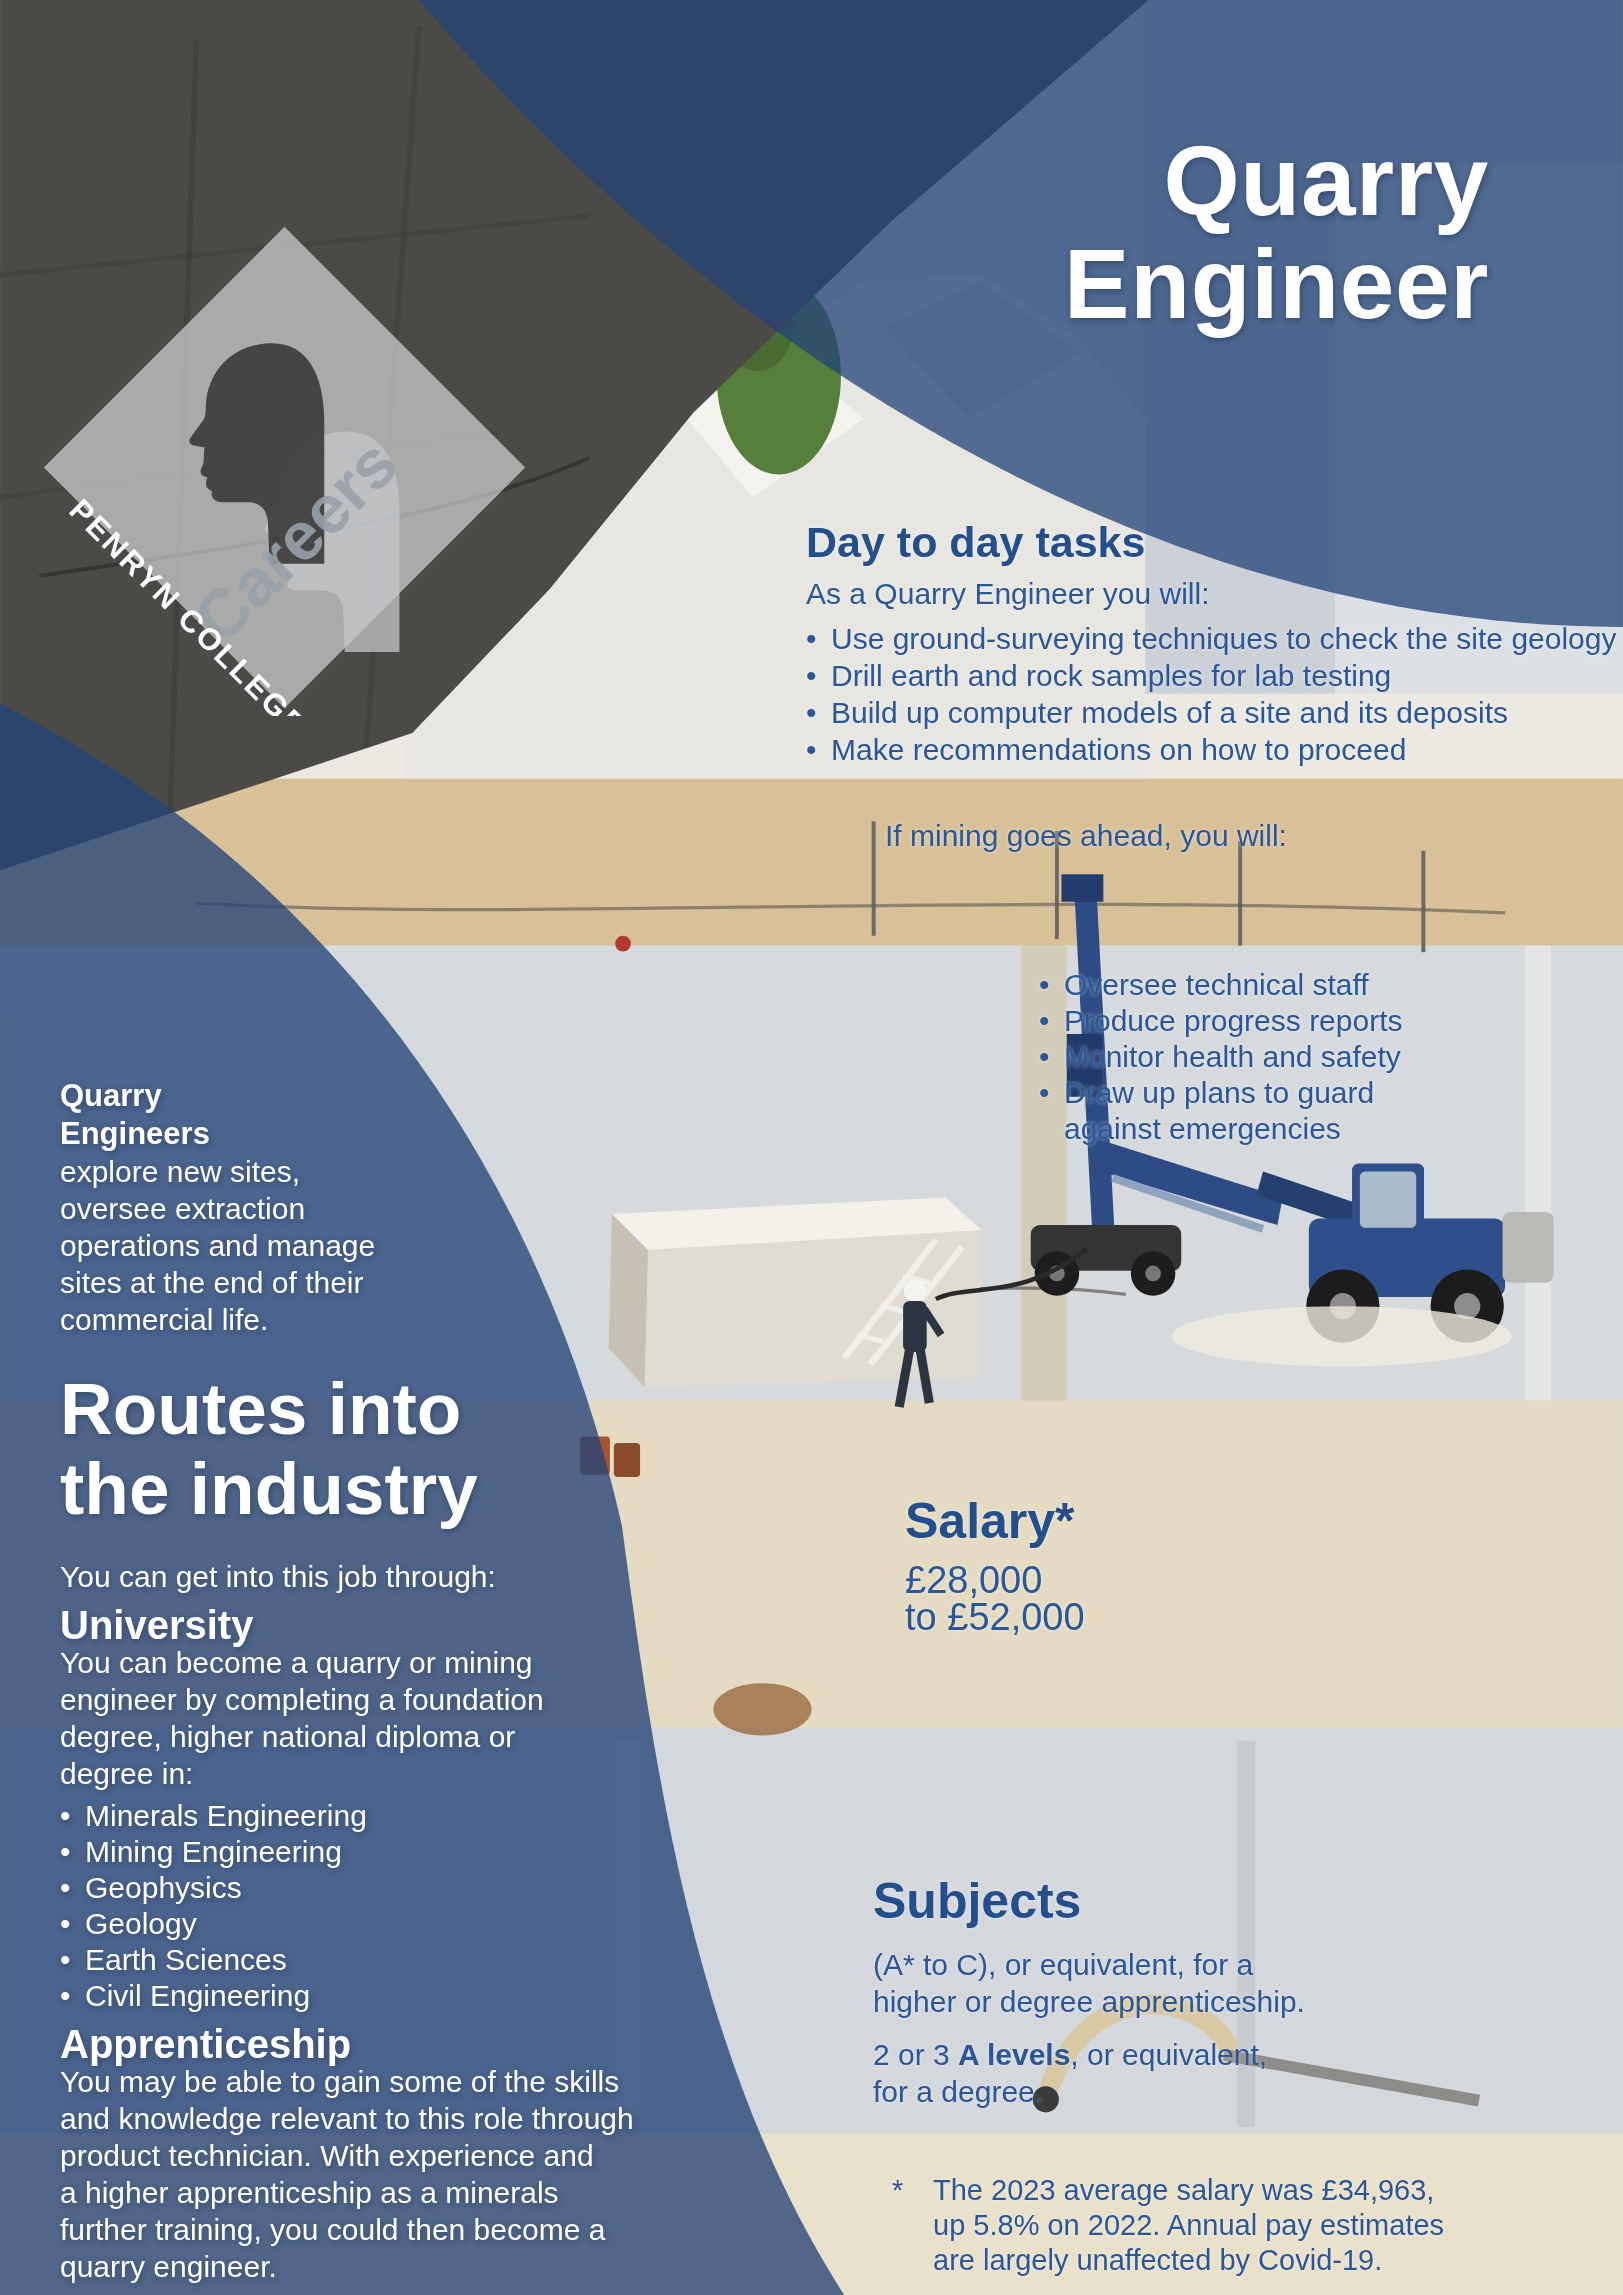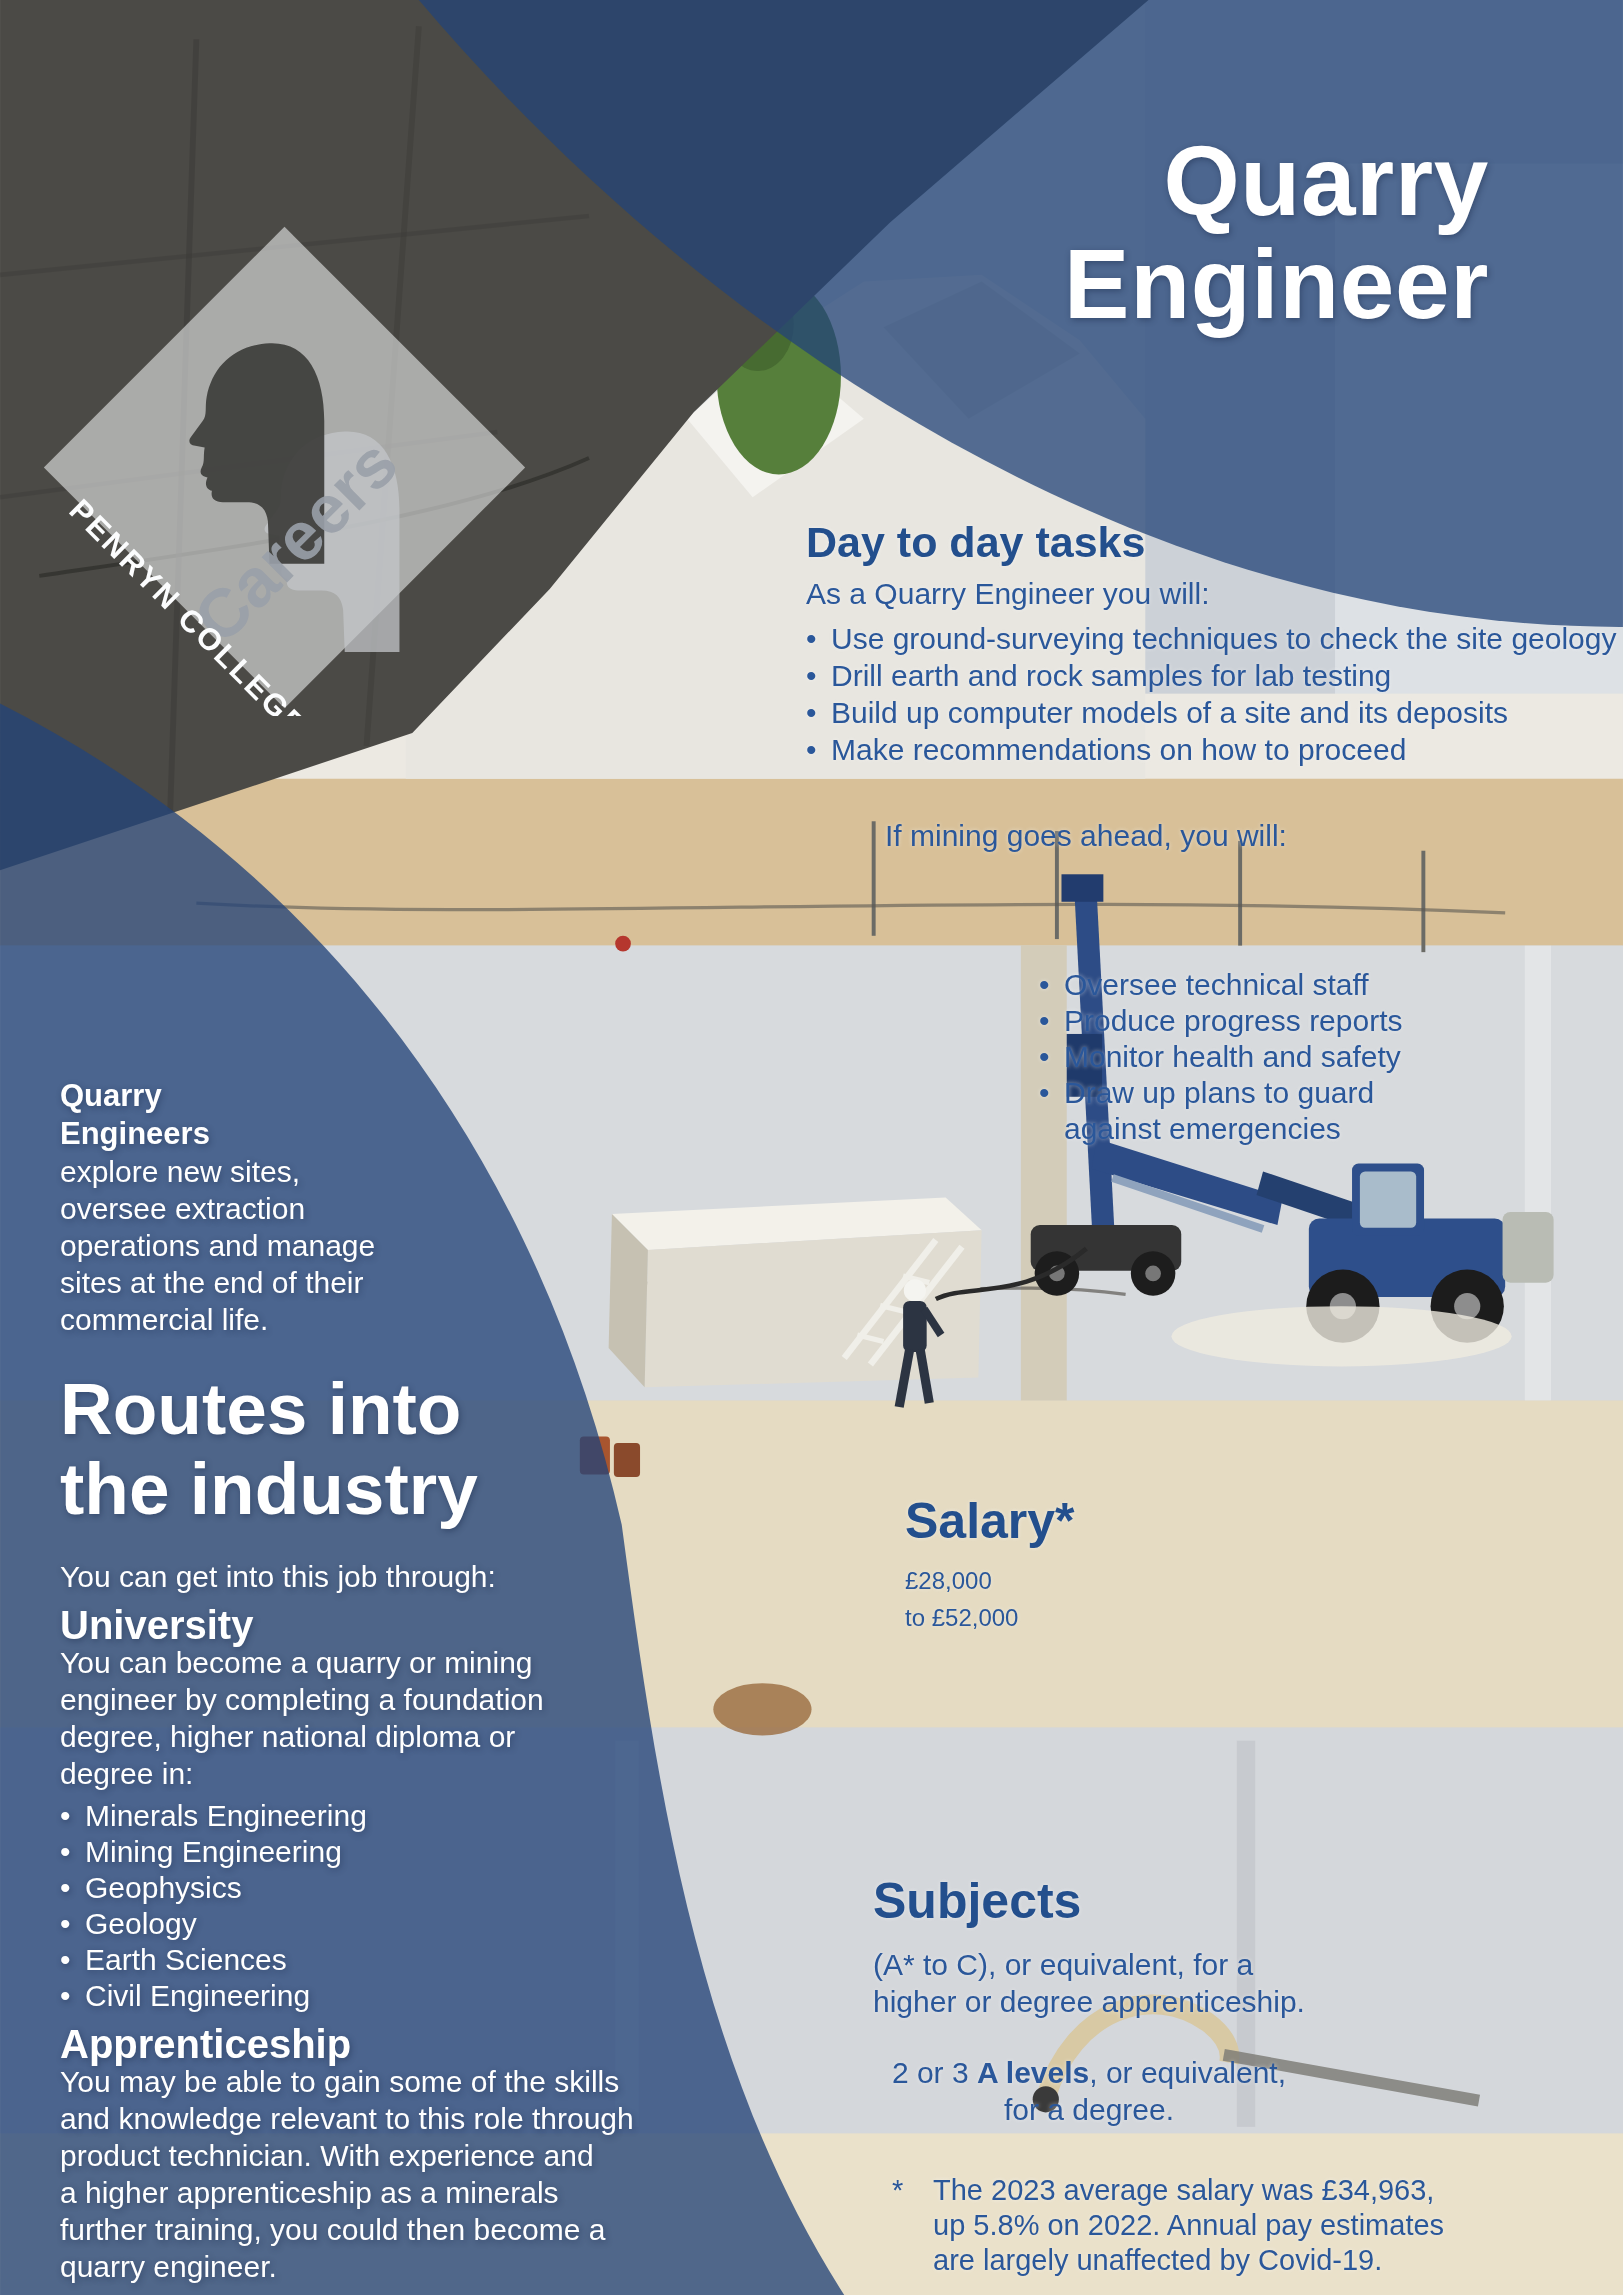--- a/index.html
+++ b/index.html
@@ -32,24 +32,24 @@
   #routes-heading{font-size:73px;line-height:80px;font-weight:700;}
   #routes-intro{margin-top:29px;}
   .subhead{font-size:40px;line-height:38px;font-weight:700;margin-top:10.5px;}
   #uni-list{margin-top:6.5px;}
   #uni-list li{line-height:36px;}
   #appr-body{line-height:35px;}
   #jobs{left:1131px;top:1398px;}
   .stat-hd{font-size:50px;line-height:55px;}
   #jobs .bod{margin-top:15.7px;}
   #salary{left:905px;top:1494px;}
-  #salary .bod{margin-top:13px;font-size:24px;line-height:37px;}
+  #salary .bod{margin-top:13px;font-size:38px;line-height:37px;}
   #subjects{left:873px;top:1874px;}
   #subjects .bod{margin-top:17px;}
-  #subjects .p2{margin-top:34px;text-align:center;}
+  #subjects .p2{margin-top:16px;}
   #subjects b{font-weight:700;}
   #footnote{left:892px;top:2173px;display:flex;font-size:29px;line-height:35px;}
   #footnote .mk{width:41px;flex:0 0 41px;}
 </style>
 </head>
 <body>
 
 <div id="poster">
 
   <svg id="scene" width="1623" height="2295" viewBox="0 0 2480 3507">

